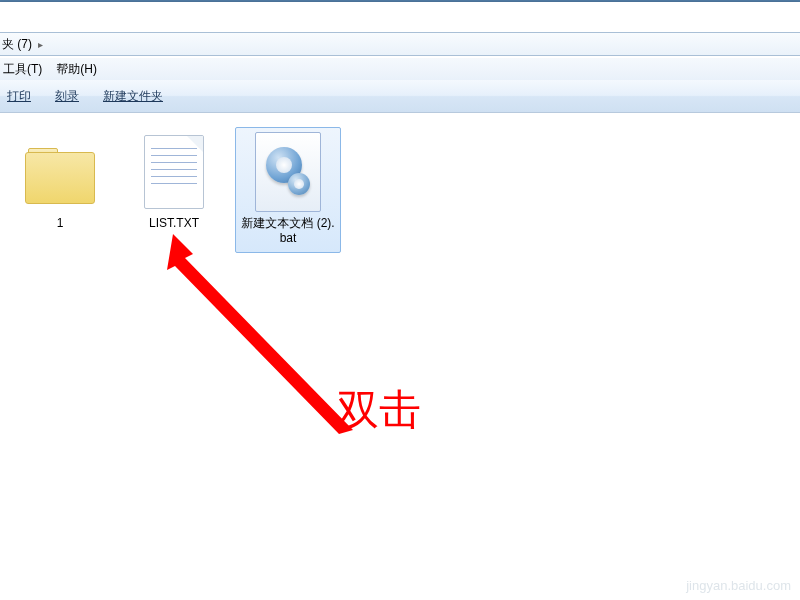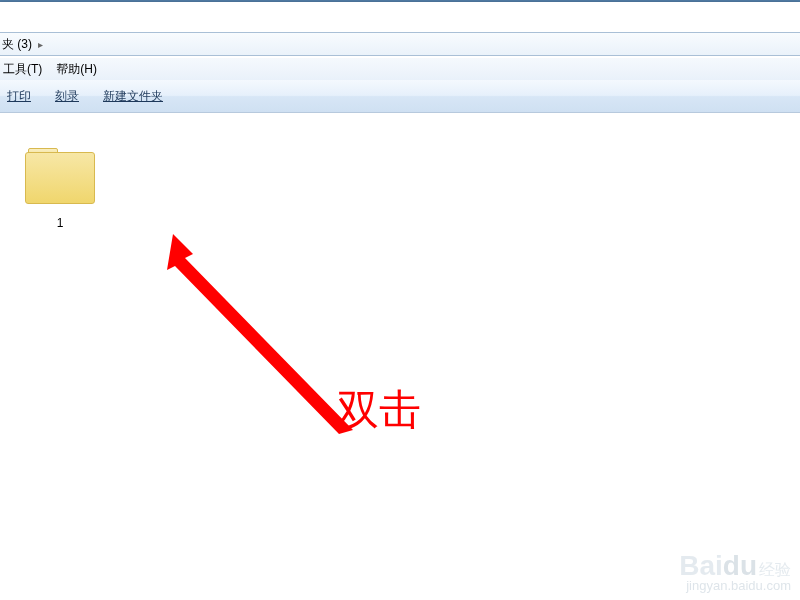--- a/index.html
+++ b/index.html
@@ -224,21 +224,21 @@
 </head>
 <body>
 
 <div class="desk-shadow" style="left:20px;"></div>
 <div class="desk-shadow" style="left:100px;"></div>
 <div class="desk-shadow" style="left:240px;"></div>
 
 <div class="outer-shadow">
 
   <div class="breadcrumb-bar">
-    <span class="breadcrumb-text">夹 (3)</span>
+    <span class="breadcrumb-text">夹 (7)</span>
     <span class="breadcrumb-arrow">▸</span>
   </div>
 
   <div class="menubar">
     <span class="menu-item">工具(T)</span>
     <span class="menu-item">帮助(H)</span>
   </div>
 
   <div class="toolbar">
     <span class="tool-btn">打印</span>
@@ -249,31 +249,57 @@
   <div class="content">
 
     <div class="item">
       <div class="icon-wrap">
         <div class="folder-tab"></div>
         <div class="folder-back"></div>
       </div>
       <div class="item-label">1</div>
     </div>
 
-
+    <div class="item">
+      <div class="icon-wrap">
+        <div class="txt-page">
+          <div class="txt-fold"></div>
+          <div style="height:12px"></div>
+          <div class="txt-line"></div>
+            <div style="height:6px"></div>
+          <div class="txt-line"></div>
+            <div style="height:6px"></div>
+          <div class="txt-line"></div>
+            <div style="height:6px"></div>
+          <div class="txt-line"></div>
+            <div style="height:6px"></div>
+          <div class="txt-line"></div>
+            <div style="height:6px"></div>
+          <div class="txt-line"></div>
+        </div>
+      </div>
+      <div class="item-label">LIST.TXT</div>
+    </div>
+
+    <div class="item selected">
+      <div class="icon-wrap">
+        <div class="bat-page">
+          <div class="gear gear-big"></div>
+          <div class="gear gear-small"></div>
+        </div>
+      </div>
+      <div class="item-label">新建文本文档 (2).bat</div>
+    </div>
 
 
   </div>
 
   <svg class="arrow-svg" viewBox="0 0 200 200">
     <polygon points="10,0 30,20 22,24 190,196 176,200 12,32 4,36" fill="#ff0000"></polygon>
   </svg>
 
   <div class="annotation-text">双击</div>
 
   <div class="watermark">
-    <div class="wm-main">
-      <span>Bai</span><span style="color:#c8d3db">du</span><span class="wm-small">经验</span>
-    </div>
     <div class="wm-sub">jingyan.baidu.com</div>
   </div>
 
 </div>
 
 </body></html>

